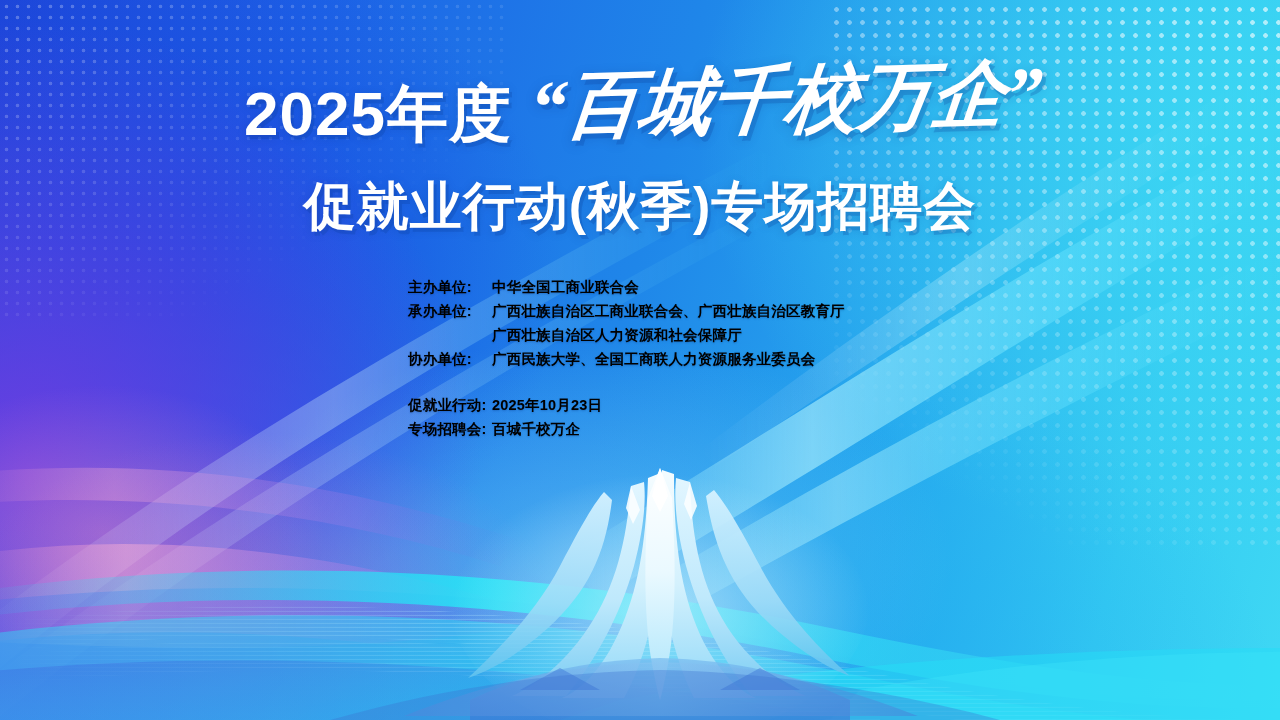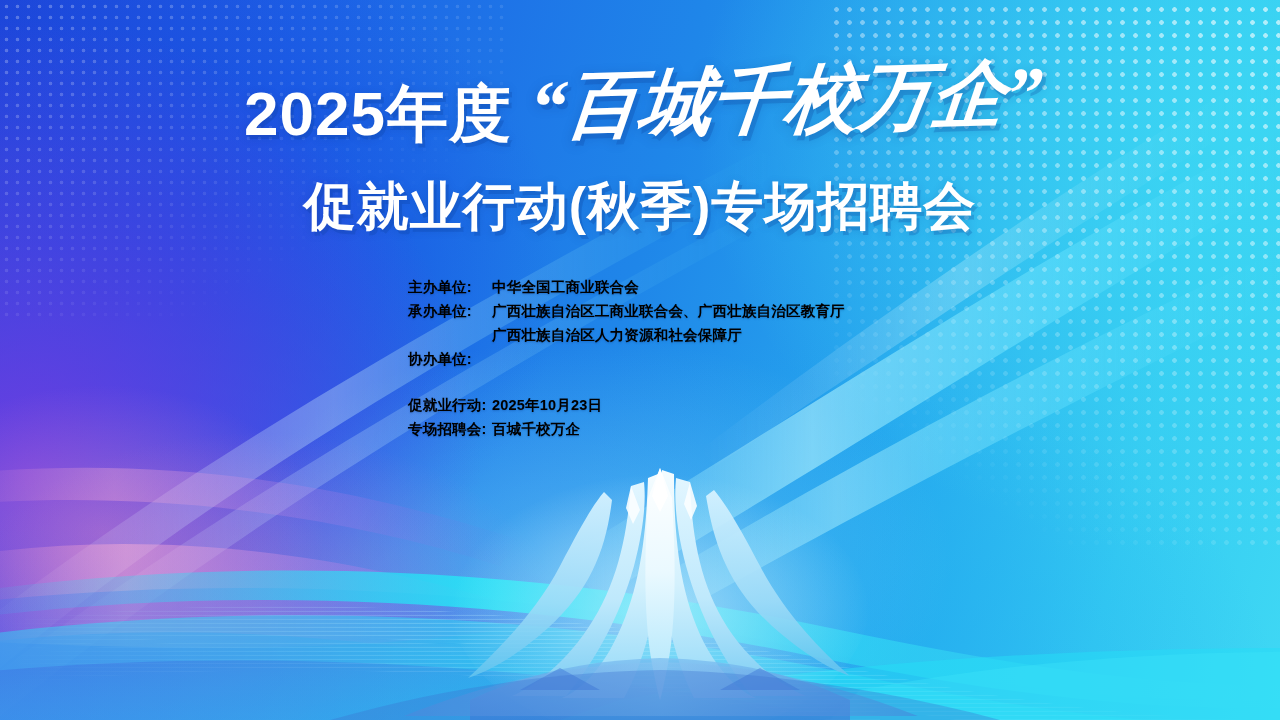--- a/index.html
+++ b/index.html
@@ -289,20 +289,21 @@
           <span class="info-value">广西壮族自治区工商业联合会、广西壮族自治区教育厅</span>
         </div>
         <div class="info-cont">
           <span class="info-value">广西壮族自治区人力资源和社会保障厅</span>
         </div>
       </div>
 
       <div class="info-group">
         <div class="info-line">
           <span class="info-label">协办单位:</span>
+          <span class="info-value">广西民族大学、全国工商联人力资源服务业委员会</span>
         </div>
       </div>
 
       <div class="spacer"></div>
 
       <div class="info-line">
         <span class="info-label">促就业行动:</span>
         <span class="info-value">2025年10月23日</span>
       </div>
 

